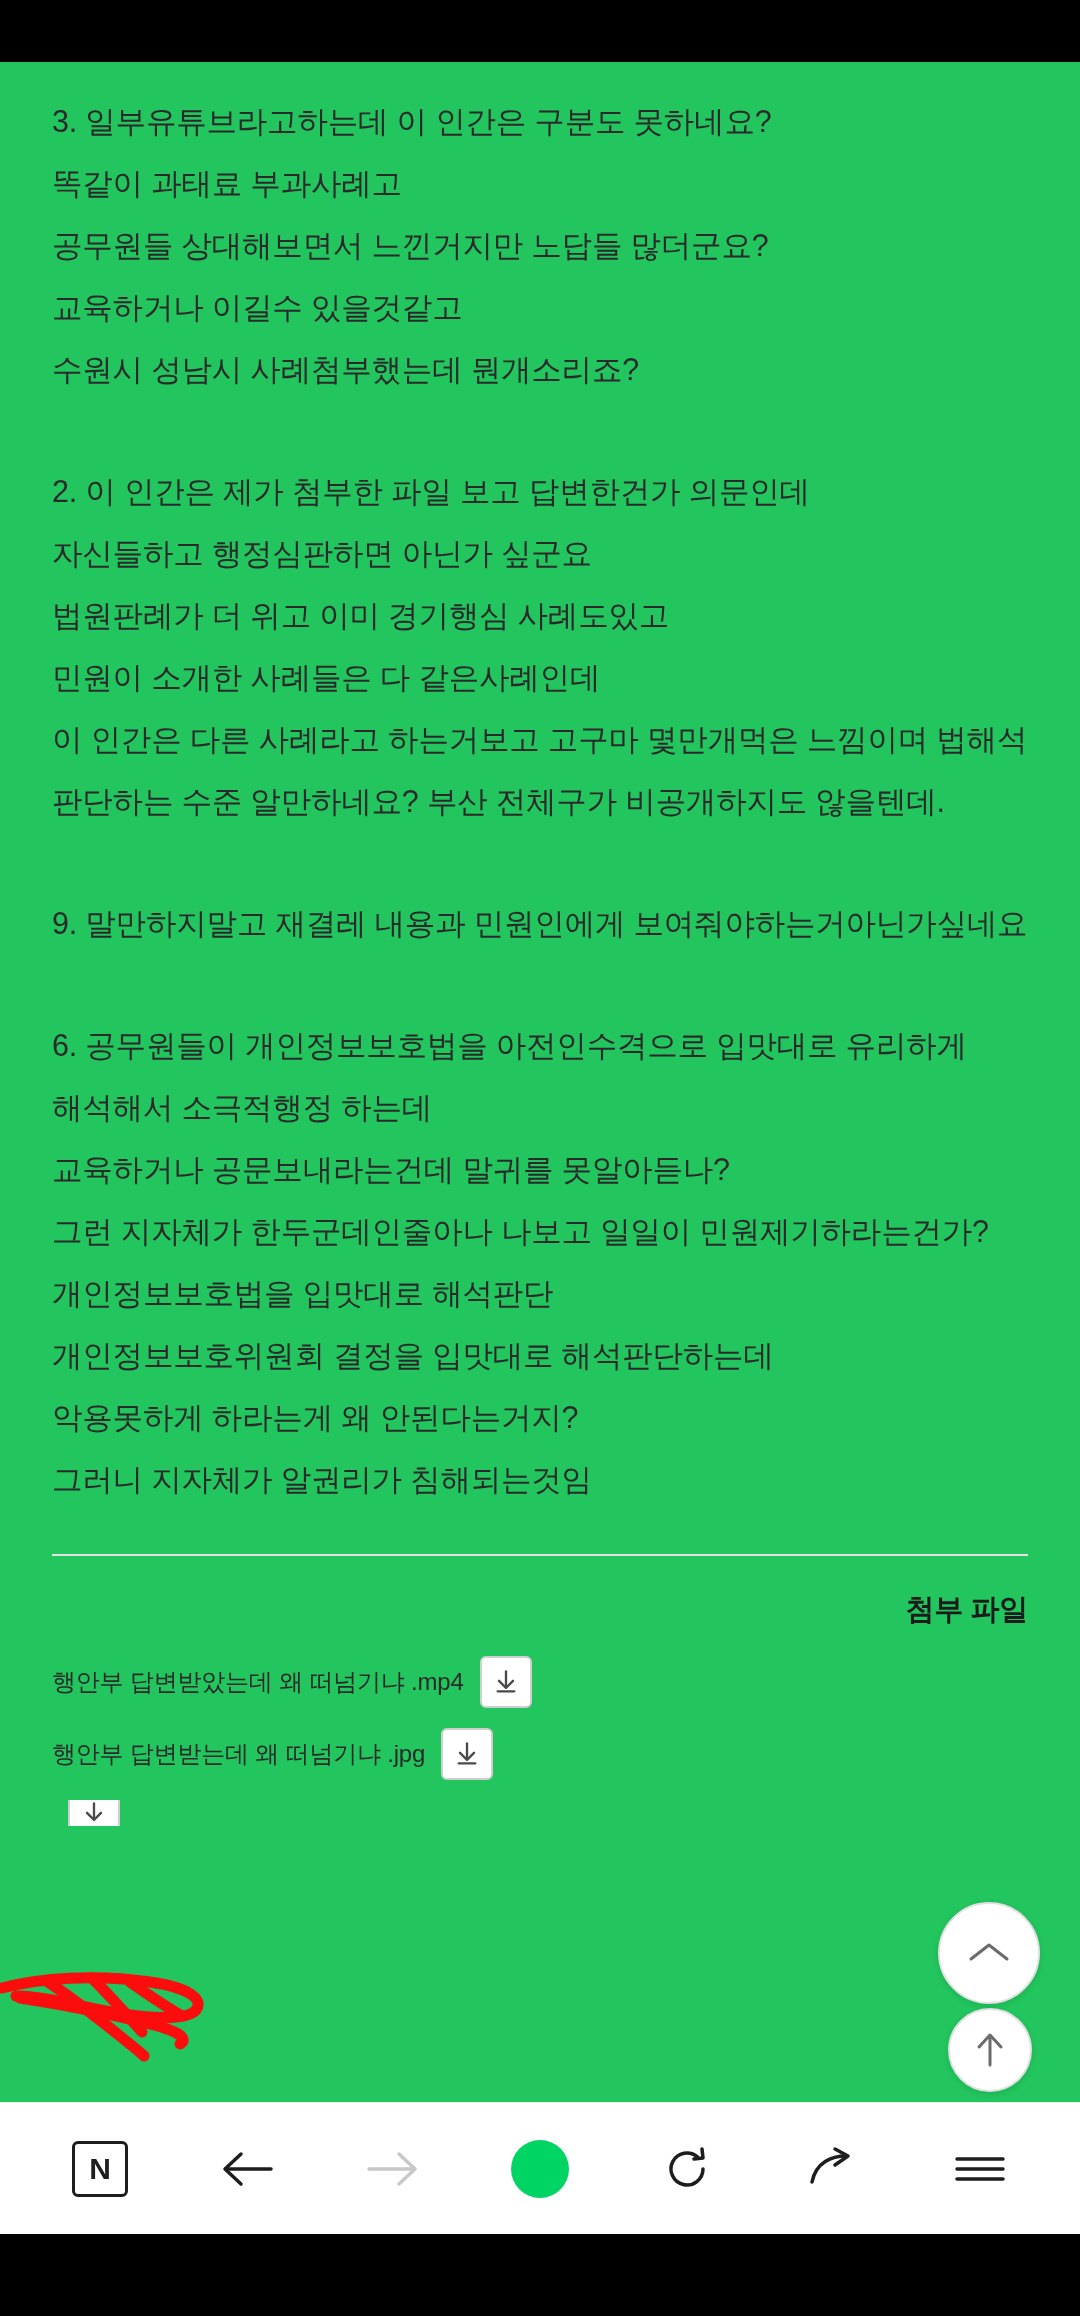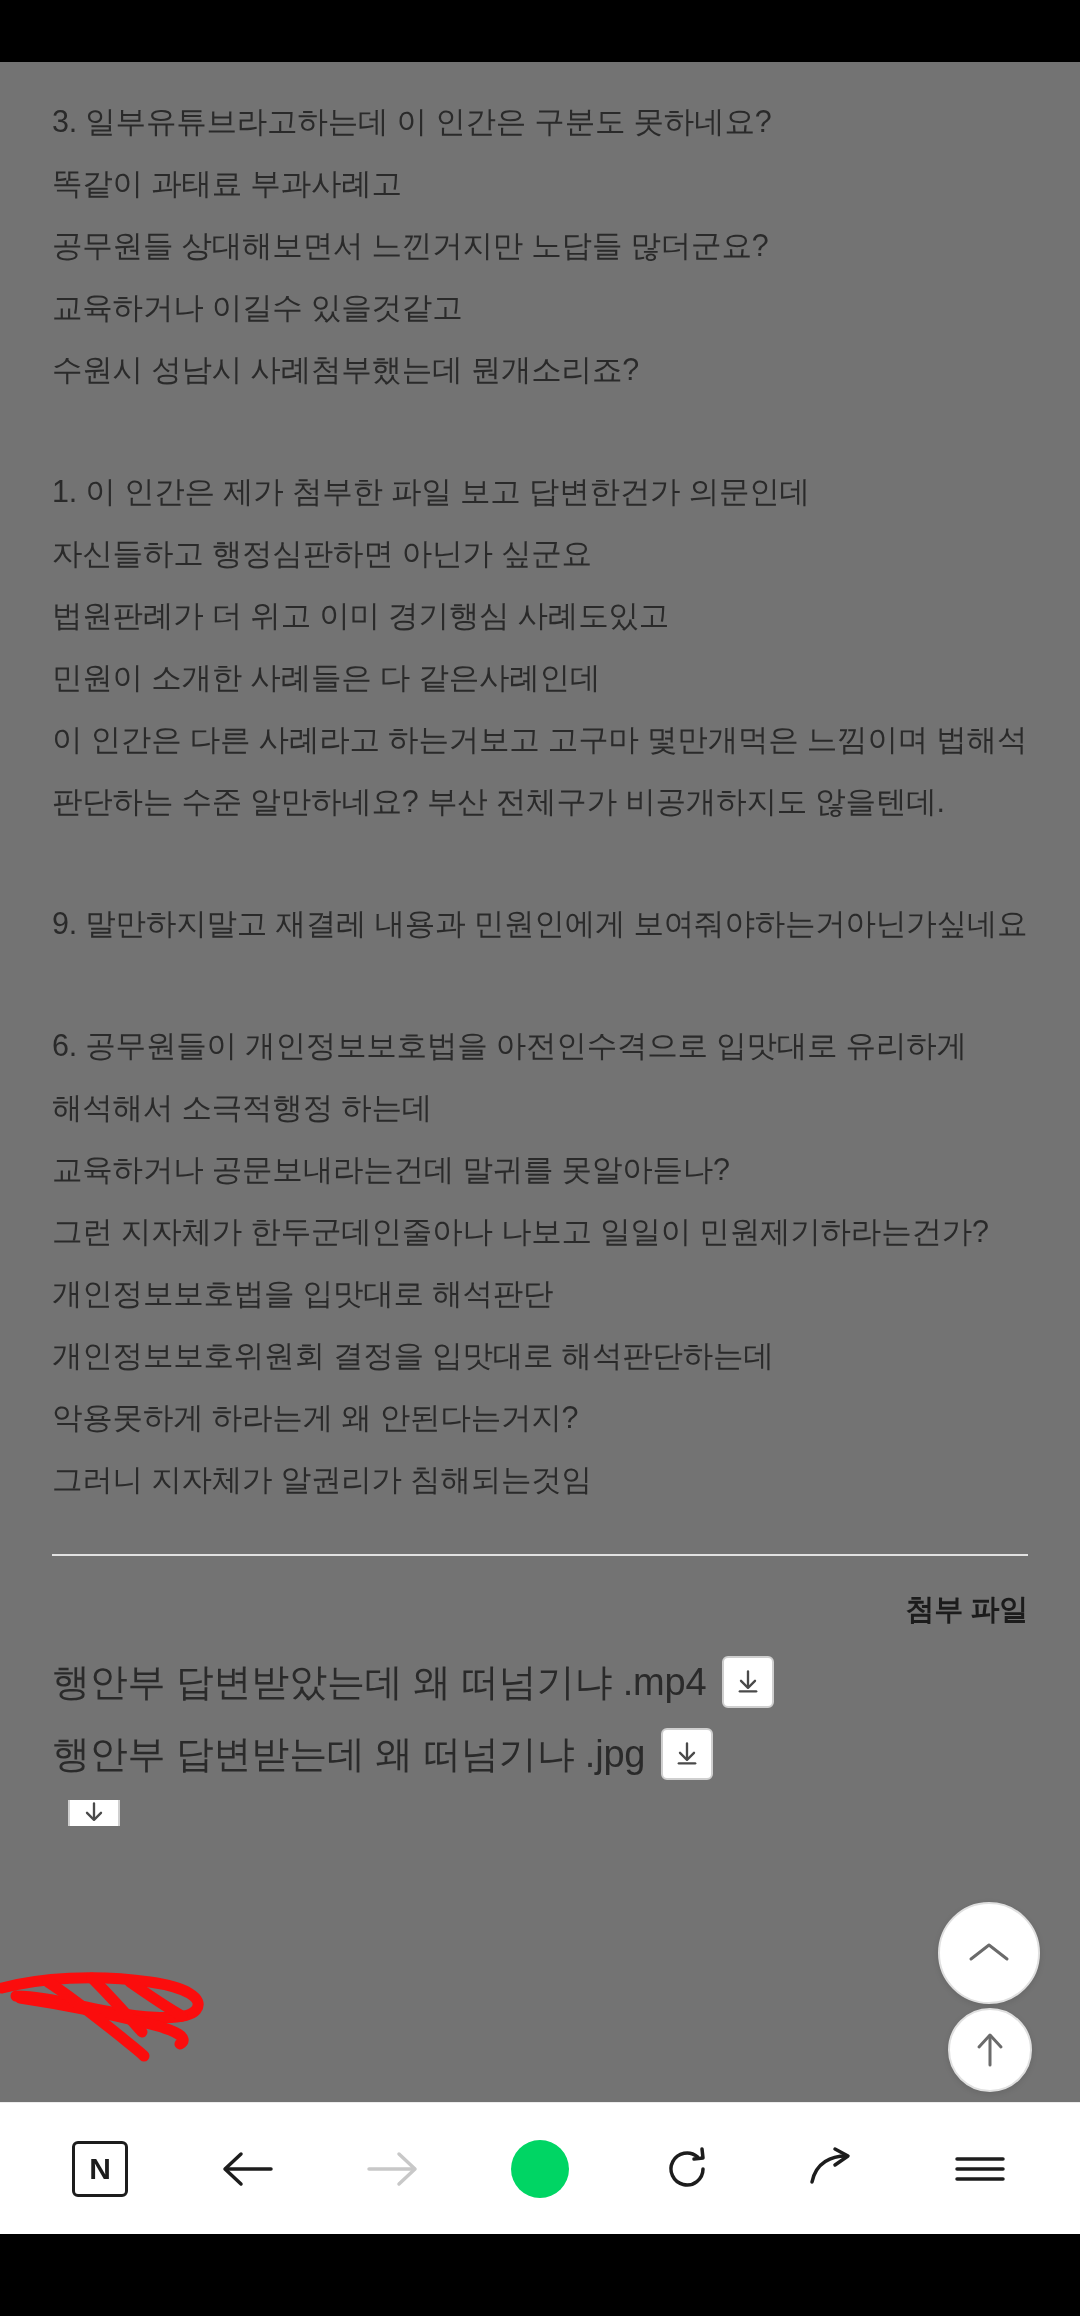--- a/index.html
+++ b/index.html
@@ -23,21 +23,21 @@
     height: 62px;
     background: #000000;
   }
 
   
   .page {
     position: absolute;
     top: 62px; left: 0;
     width: 1080px;
     height: 2040px;
-    background: #737373;
+    background: #22c55e;
     overflow: hidden;
   }
 
   .content {
     position: absolute;
     top: 0; left: 0;
     width: 1080px;
     padding: 28px 52px 0 52px;
     box-sizing: border-box;
   }
@@ -70,21 +70,21 @@
     text-align: right;
   }
 
   .file-row {
     display: flex;
     align-items: center;
     margin-top: 26px;
   }
   .file-name {
     color: #2a2a2a;
-    font-size: 38px;
+    font-size: 24px;
     letter-spacing: -0.2px;
     white-space: nowrap;
   }
   .dl-btn {
     width: 52px;
     height: 52px;
     border: 2px solid #cfcfcf;
     border-radius: 6px;
     margin-left: 16px;
     display: flex;
@@ -205,21 +205,21 @@
 
     <div class="para">
       <div>3.  일부유튜브라고하는데 이 인간은 구분도 못하네요?</div>
       <div>똑같이 과태료 부과사례고</div>
       <div>공무원들 상대해보면서 느낀거지만 노답들 많더군요?</div>
       <div>교육하거나 이길수 있을것같고</div>
       <div>수원시 성남시 사례첨부했는데 뭔개소리죠?</div>
     </div>
 
     <div class="para gap">
-      <div>1.  이 인간은 제가 첨부한 파일 보고 답변한건가 의문인데</div>
+      <div>2.  이 인간은 제가 첨부한 파일 보고 답변한건가 의문인데</div>
       <div>자신들하고 행정심판하면 아닌가 싶군요</div>
       <div>법원판례가 더  위고 이미 경기행심 사례도있고</div>
       <div>민원이  소개한 사례들은 다  같은사례인데</div>
       <div>이 인간은 다른 사례라고 하는거보고 고구마 몇만개먹은 느낌이며  법해석 판단하는 수준 알만하네요? 부산 전체구가 비공개하지도 않을텐데.</div>
     </div>
 
     <div class="para gap">
       <div>9. 말만하지말고  재결레 내용과 민원인에게 보여줘야하는거아닌가싶네요</div>
     </div>
 

